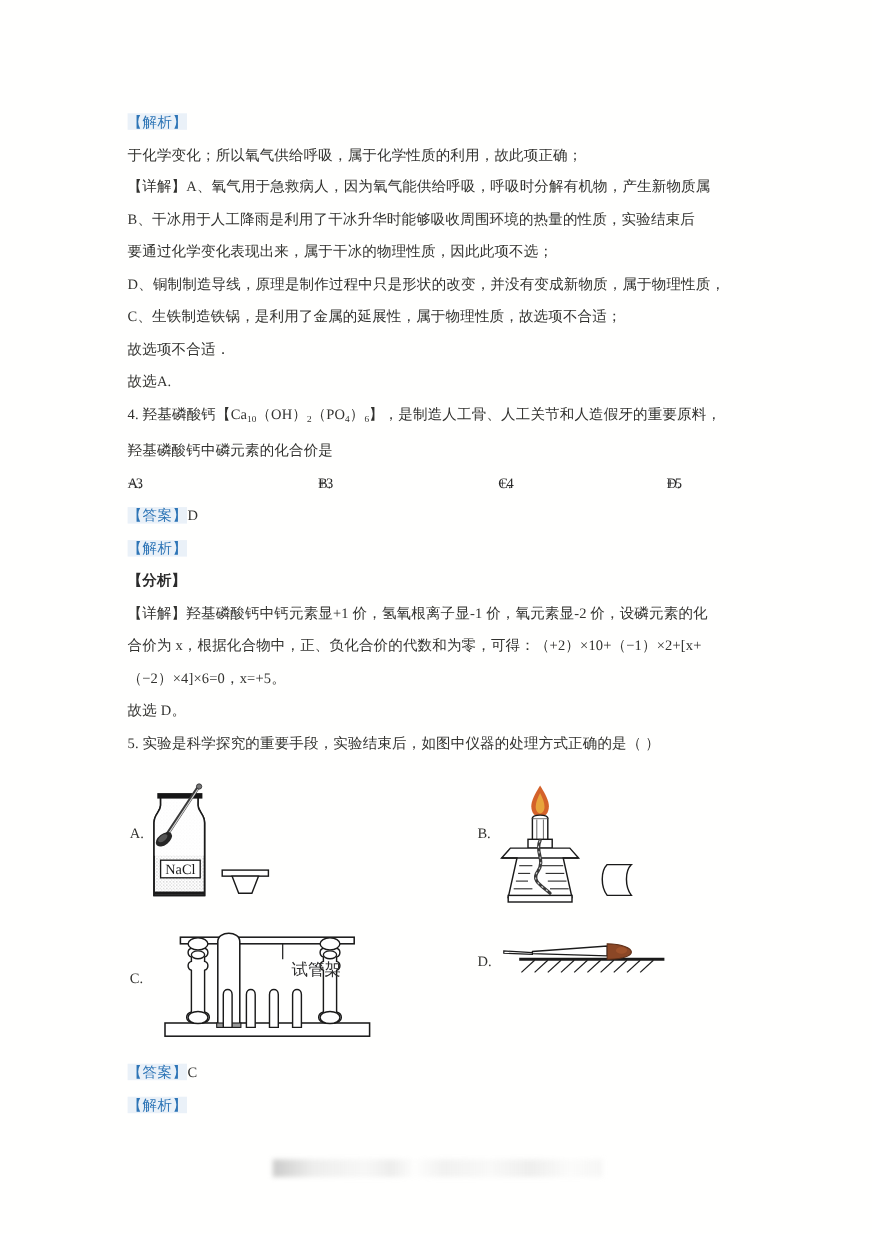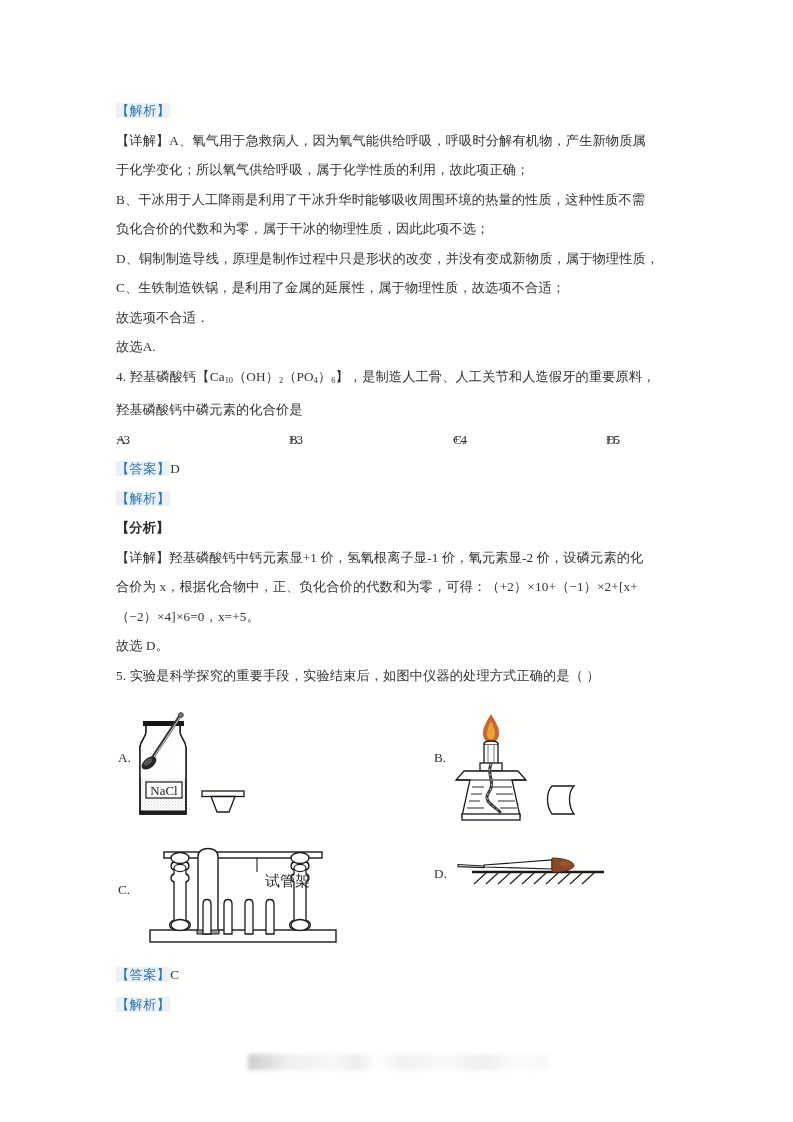--- a/index.html
+++ b/index.html
@@ -111,24 +111,24 @@
 </style>
 </head>
 <body>
 
 <div class="page">
   <div class="content">
 
     <div class="line">
       <span class="tag-blue">【解析】</span>
     </div>
+    <div class="line">于化学变化；所以氧气供给呼吸，属于化学性质的利用，故此项正确；</div>
     <div class="line">【详解】A、氧气用于急救病人，因为氧气能供给呼吸，呼吸时分解有机物，产生新物质属</div>
-    <div class="line">于化学变化；所以氧气供给呼吸，属于化学性质的利用，故此项正确；</div>
-    <div class="line">B、干冰用于人工降雨是利用了干冰升华时能够吸收周围环境的热量的性质，这种性质不需</div>
-    <div class="line">负化合价的代数和为零，属于干冰的物理性质，因此此项不选；</div>
+    <div class="line">B、干冰用于人工降雨是利用了干冰升华时能够吸收周围环境的热量的性质，实验结束后</div>
+    <div class="line">要通过化学变化表现出来，属于干冰的物理性质，因此此项不选；</div>
     <div class="line">D、铜制制造导线，原理是制作过程中只是形状的改变，并没有变成新物质，属于物理性质，</div>
     <div class="line">C、生铁制造铁锅，是利用了金属的延展性，属于物理性质，故选项不合适；</div>
     <div class="line">故选项不合适．</div>
     <div class="line">故选A.</div>
 
     <div class="line qline">
       <span>4.</span>
       <span>羟基磷酸钙【Ca</span><sub>10</sub><span>（OH）</span><sub>2</sub><span>（PO</span><sub>4</sub><span>）</span><sub>6</sub><span>】，</span><span>是制造人工骨、人工关节和人造假牙的重要原料，</span>
     </div>
     <div class="line">羟基磷酸钙中磷元素的化合价是</div>

